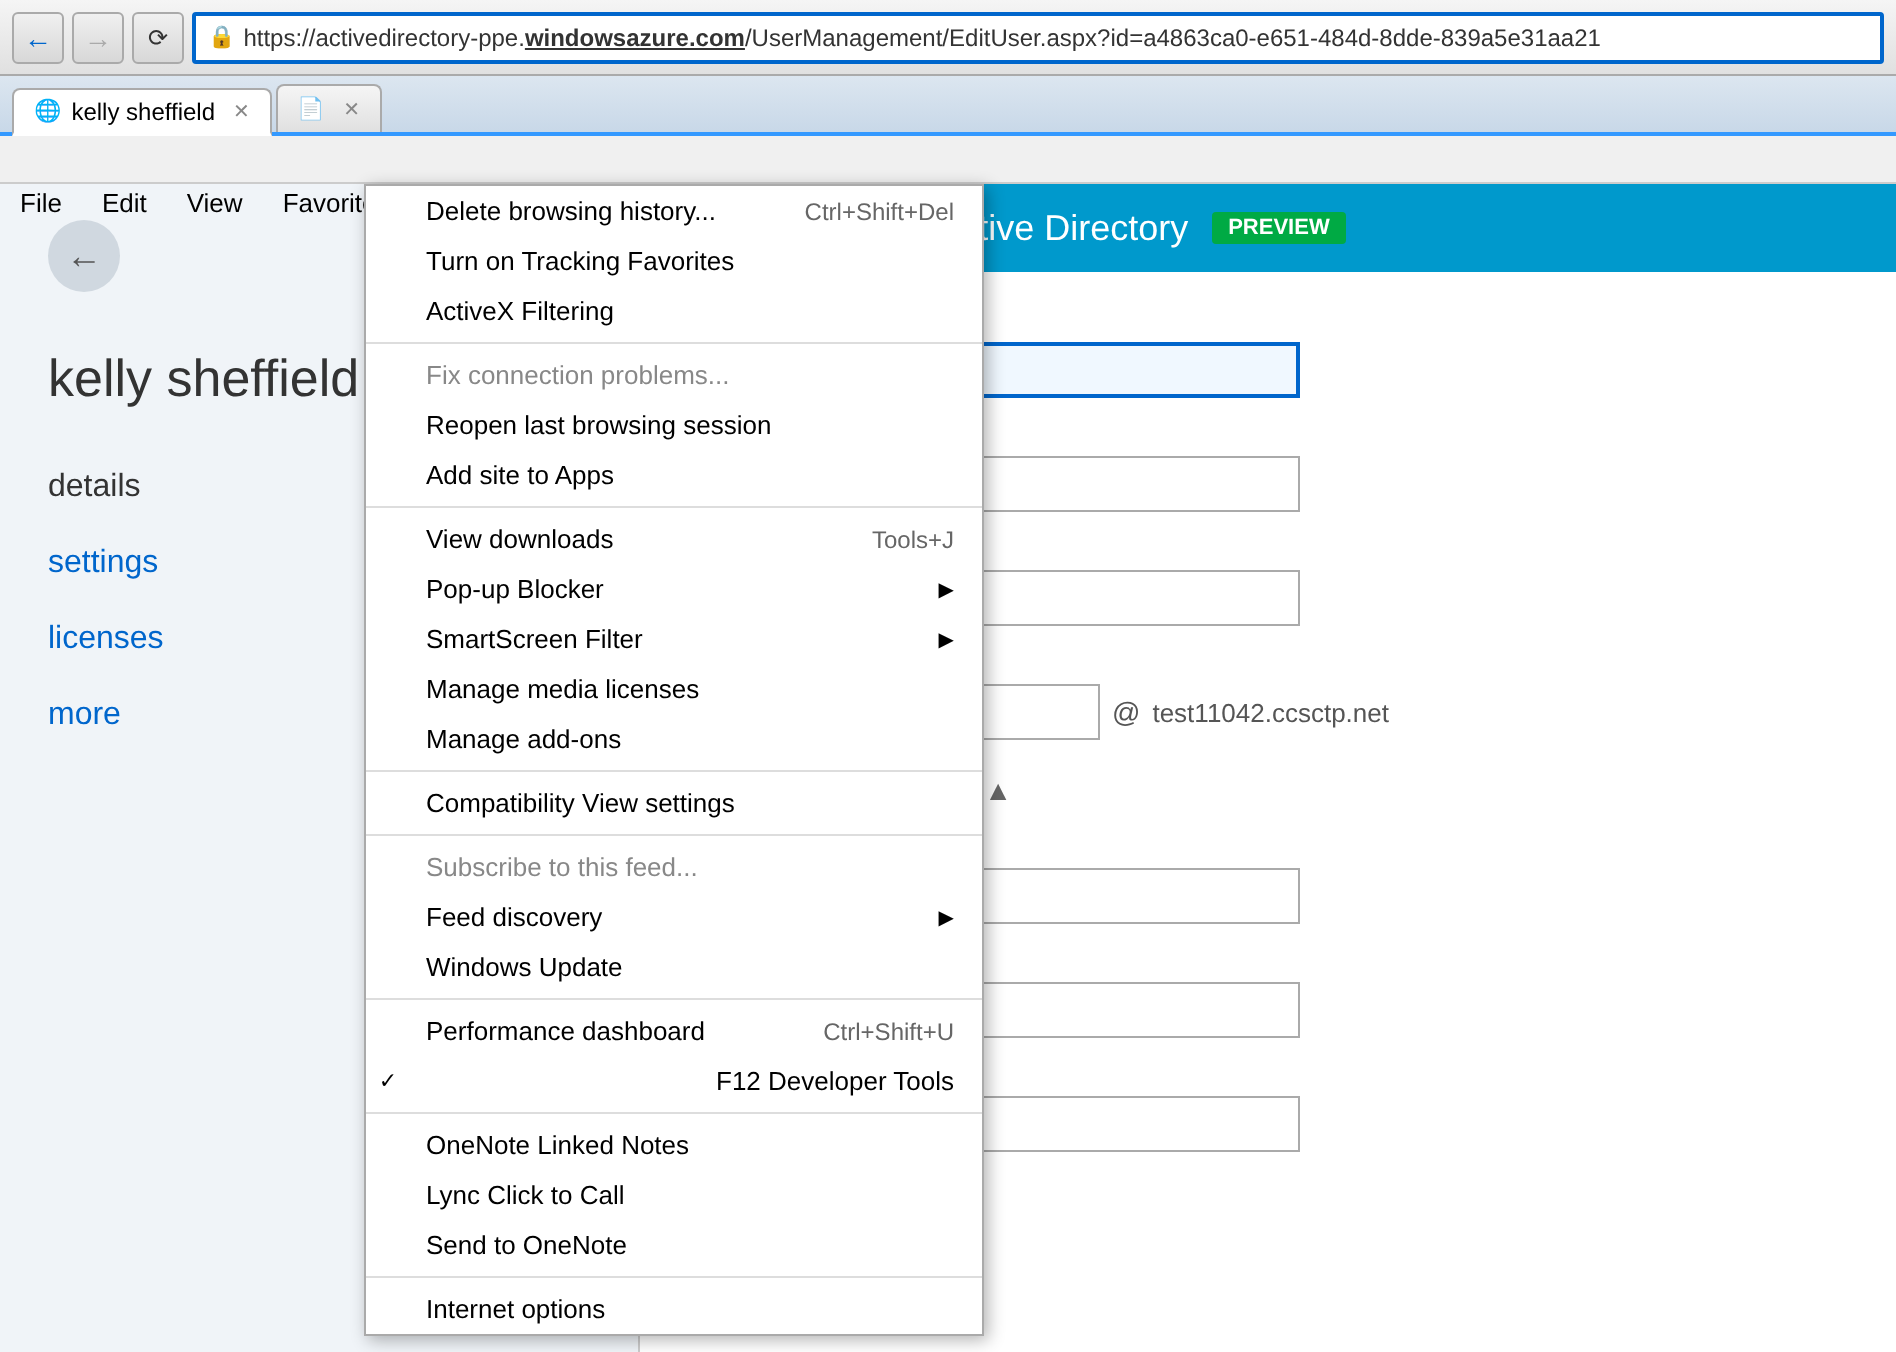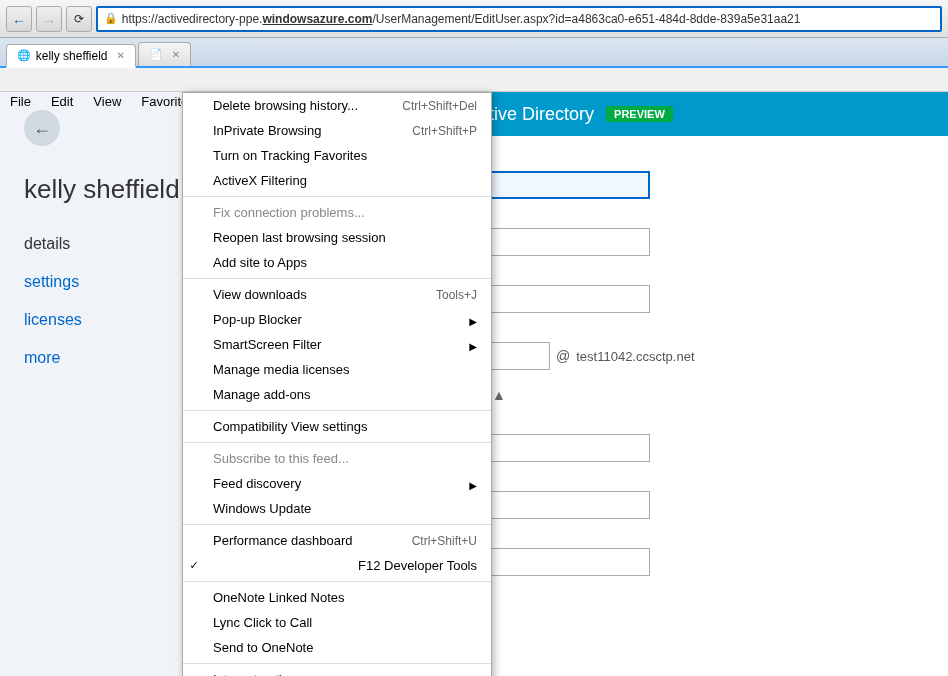--- a/index.html
+++ b/index.html
@@ -112,21 +112,21 @@
       box-shadow: 2px 2px 8px rgba(0,0,0,0.3);
       z-index: 100;
       font-size: 13px;
     }
 
     .dropdown-item {
       padding: 5px 14px 5px 30px;
       cursor: pointer;
       display: flex;
       justify-content: space-between;
-      align-items: flex-end;
+      align-items: center;
       color: #000;
     }
     .dropdown-item.disabled { color: #888; }
     .dropdown-item.has-check { padding-left: 14px; }
     .dropdown-separator { border-top: 1px solid #ddd; margin: 3px 0; }
 
     .dropdown-item .shortcut { color: #666; font-size: 12px; }
 
     .dropdown-item .arrow { font-size: 10px; }
 
@@ -309,24 +309,20 @@
     <div class="menu-item">Favorites</div>
     <div class="menu-item active">Tools</div>
     <div class="menu-item">Help</div>
 
     <div class="dropdown-menu">
       <div class="dropdown-item">
         <span>Delete browsing history...</span>
         <span class="shortcut">Ctrl+Shift+Del</span>
       </div>
       <div class="dropdown-item">
-        <span>InPrivate Browsing</span>
-        <span class="shortcut">Ctrl+Shift+P</span>
-      </div>
-      <div class="dropdown-item">
         <span>Turn on Tracking Favorites</span>
       </div>
       <div class="dropdown-item">
         <span>ActiveX Filtering</span>
       </div>
       <div class="dropdown-separator"></div>
       <div class="dropdown-item disabled">
         <span>Fix connection problems...</span>
       </div>
       <div class="dropdown-item">

